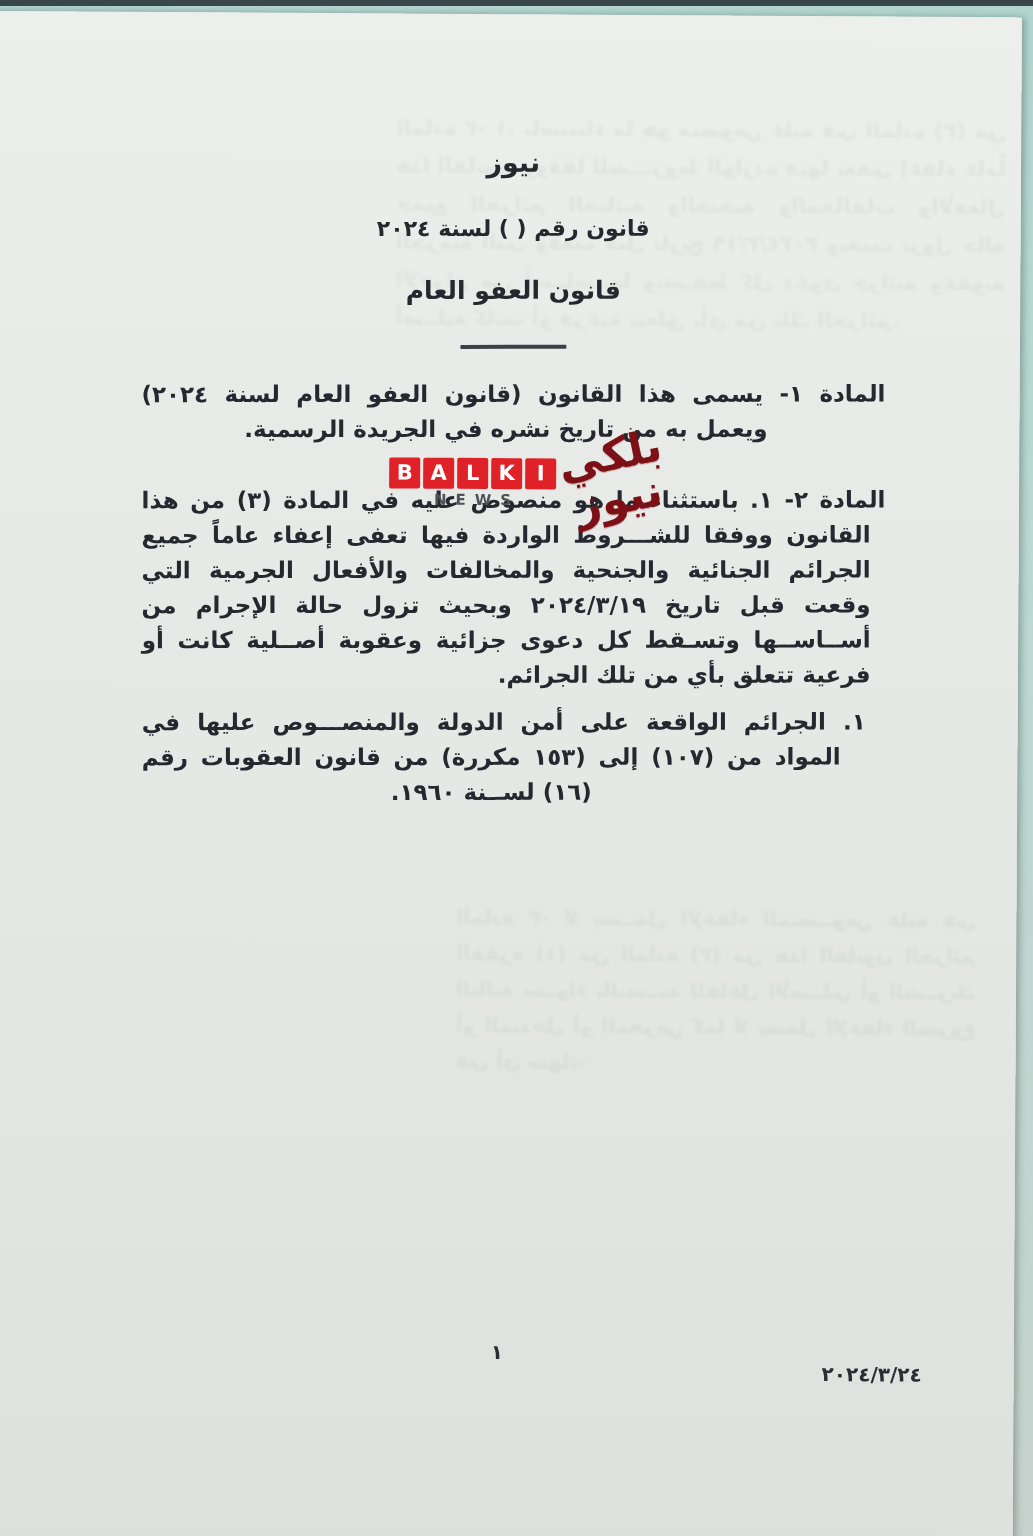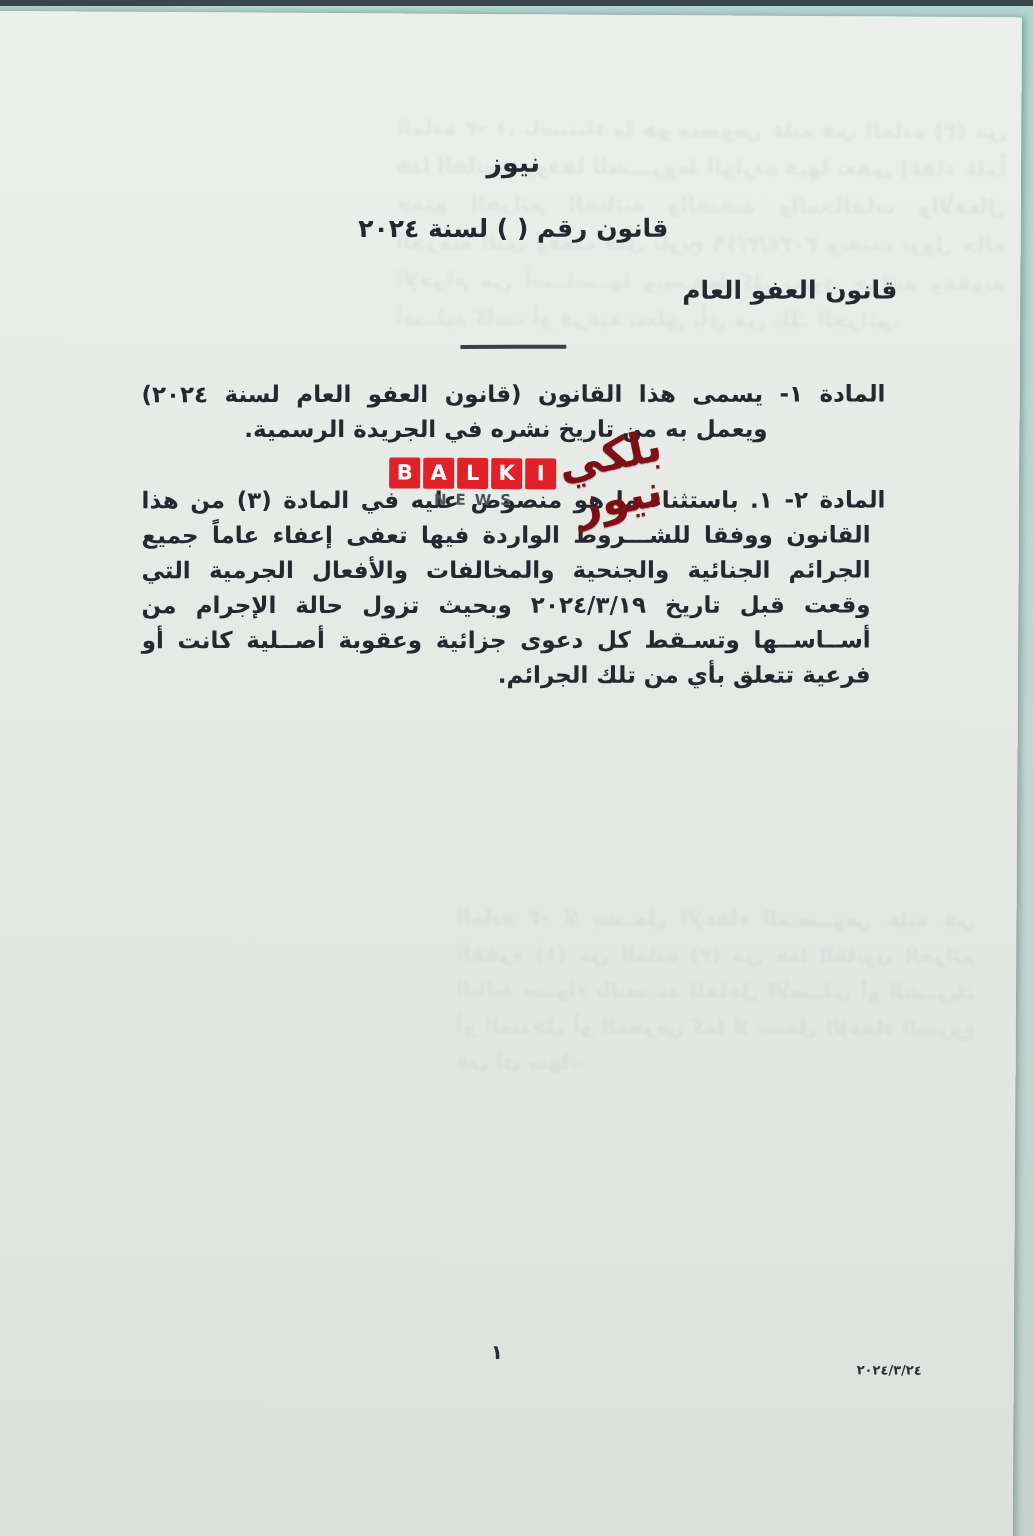--- a/index.html
+++ b/index.html
@@ -28,22 +28,22 @@
   .ghost2{top:885px;right:40px;width:520px;height:330px;font-size:20px;line-height:36px;}
   .content{
     position:absolute;top:128px;left:136px;right:124px;
     direction:rtl;color:#262830;
     transform:rotate(-0.4deg);transform-origin:top right;
   }
   .h-line{
     text-align:center;font-weight:bold;
   }
   .h1{font-size:27px;line-height:36px;margin:0 0 30px 0;}
-  .h2{font-size:25px;line-height:36px;margin:8px 0 26px 0;}
-  .h3{font-size:25px;line-height:36px;margin:0 0 36px 0;text-align:right;}
+  .h2{font-size:22px;line-height:36px;margin:8px 0 26px 0;}
+  .h3{font-size:25px;line-height:36px;margin:0 0 36px 0;}
   .divider{
     width:106px;height:4px;background:#3c3f47;border-radius:1px;
     margin:0 auto 28px auto;
   }
   .para{
     margin:12px;font-size:23px;font-weight:bold;line-height:35px;
     text-align:justify;
   }
   .hang{padding-right:15px;text-indent:-15px;}
   .item{padding-right:45px;text-indent:-25px;}
@@ -69,21 +69,21 @@
     font-size:44px;font-weight:bold;line-height:44px;
     transform:rotate(-12deg);
     text-shadow:0 1px 1px rgba(125,16,22,.35);
   }
   .page-number{
     position:absolute;top:1326px;left:505px;
     font-size:20px;font-weight:bold;color:#2b2d35;
   }
   .date{
     position:absolute;top:1346px;left:836px;width:100px;
-    direction:rtl;font-size:13px;font-weight:bold;color:#2b2d35;
+    direction:rtl;font-size:20px;font-weight:bold;color:#2b2d35;
   }
 </style>
 </head>
 <body>
 
 <div class="top-strip"></div>
 
 <div class="paper">
 
   <div class="ghost ghost1">المادة ٢- ١. باستثناء ما هو منصوص عليه في المادة (٣) من هذا القانون ووفقا للشـــروط الواردة فيها تعفى إعفاء عاماً جميع الجرائم الجنائية والجنحية والمخالفات والأفعال الجرمية التي وقعت قبل تاريخ ٢٠٢٤/٣/١٩ وبحيث تزول حالة الإجرام من أســاســها وتسـقط كل دعوى جزائية وعقوبة أصــلية كانت أو فرعية تتعلق بأي من تلك الجرائم.</div>
@@ -93,20 +93,21 @@
     <div class="h-line h1">نيوز</div>
     <div class="h-line h2">قانون رقم ( ) لسنة ٢٠٢٤</div>
     <div class="h-line h3">قانون العفو العام</div>
     <div class="divider"></div>
 
     <p class="para hang last-center">المادة ١- يسمى هذا القانون (قانون العفو العام لسنة ٢٠٢٤) ويعمل به من تاريخ نشره في الجريدة الرسمية.</p>
 
     <p class="para hang last-start mt1">المادة ٢- ١. باستثناء ما هو منصوص عليه في المادة (٣) من هذا القانون ووفقا للشـــروط الواردة فيها تعفى إعفاء عاماً جميع الجرائم الجنائية والجنحية والمخالفات والأفعال الجرمية التي وقعت قبل تاريخ ٢٠٢٤/٣/١٩ وبحيث تزول حالة الإجرام من أســاســها وتسـقط كل دعوى جزائية وعقوبة أصــلية كانت أو فرعية تتعلق بأي من تلك الجرائم.</p>
 
 
+    <p class="para item last-center">١. الجرائم الواقعة على أمن الدولة والمنصـــوص عليها في المواد من (١٠٧) إلى (١٥٣ مكررة) من قانون العقوبات رقم (١٦) لســنة ١٩٦٠.</p>
   </div>
 
   <div class="watermark">
     <div class="tiles">
       <span class="tile">B</span>
       <span class="tile">A</span>
       <span class="tile">L</span>
       <span class="tile">K</span>
       <span class="tile">I</span>
     </div>

